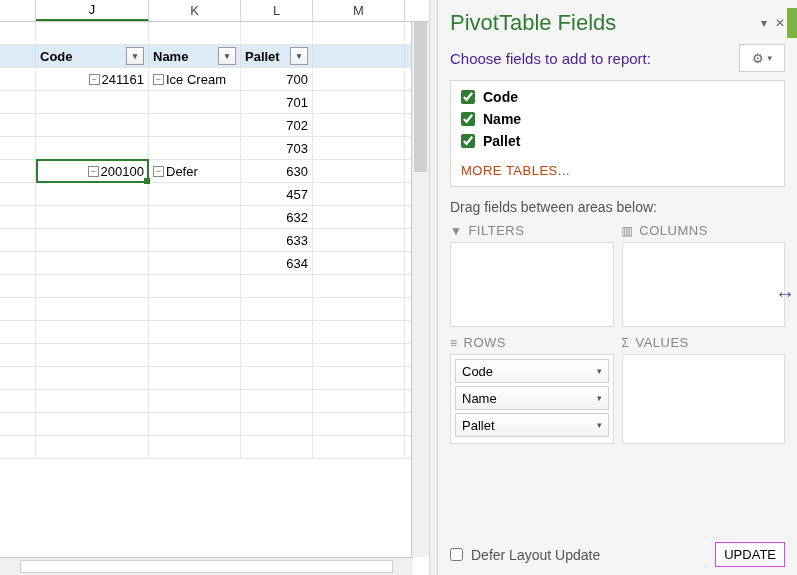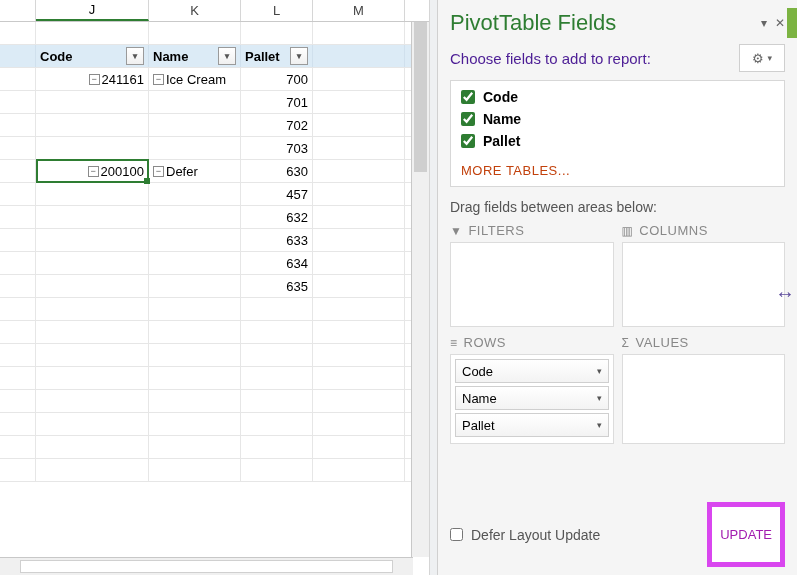--- a/index.html
+++ b/index.html
@@ -149,22 +149,22 @@
     border:1px solid #cfcfcf; background:linear-gradient(#fff,#f3f3f3);
     height:24px; display:flex;align-items:center; padding:0 6px;
     font-size:13px;
   }
   .chip .tri{margin-left:auto;font-size:9px;color:#555;}
   .panel-foot{
     margin-top:auto; display:flex;align-items:center;gap:8px;
     color:#555; font-size:14px;
   }
   .update-btn{
-    margin-left:auto;border:5px solid #d946ef;background:#fff;
-    padding:20px 8px; font-size:13px;color:#a21caf;
+    margin-left:auto;border:1px solid #d946ef;background:#fff;
+    padding:4px 8px; font-size:13px;color:#000000;
   }
   .ico{font-size:12px;}
 </style>
 </head>
 <body>
 
 <div class="sheet-wrap">
   <div class="col-headers">
     <div class="col-hdr colI"></div>
     <div class="col-hdr colJ active">J</div>
@@ -284,29 +284,20 @@
           <span>633</span>
         </div>
         <div class="cell cM"></div>
       </div>
     <div class="row">
         <div class="cell cI"></div>
         <div class="cell cJ"></div>
         <div class="cell cK"></div>
         <div class="cell cL">
           <span>634</span>
-        </div>
-        <div class="cell cM"></div>
-      </div>
-    <div class="row">
-        <div class="cell cI"></div>
-        <div class="cell cJ"></div>
-        <div class="cell cK"></div>
-        <div class="cell cL">
-          <span>635</span>
         </div>
         <div class="cell cM"></div>
       </div>
 
 
     <div class="row">
         <div class="cell cI"></div>
         <div class="cell cJ"></div>
         <div class="cell cK"></div>
         <div class="cell cL"></div>

